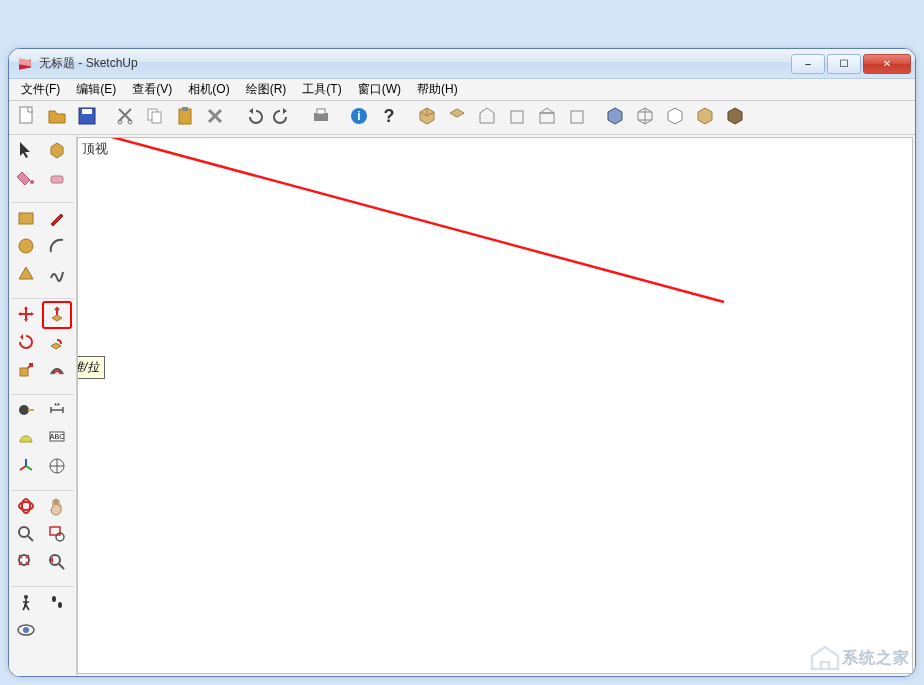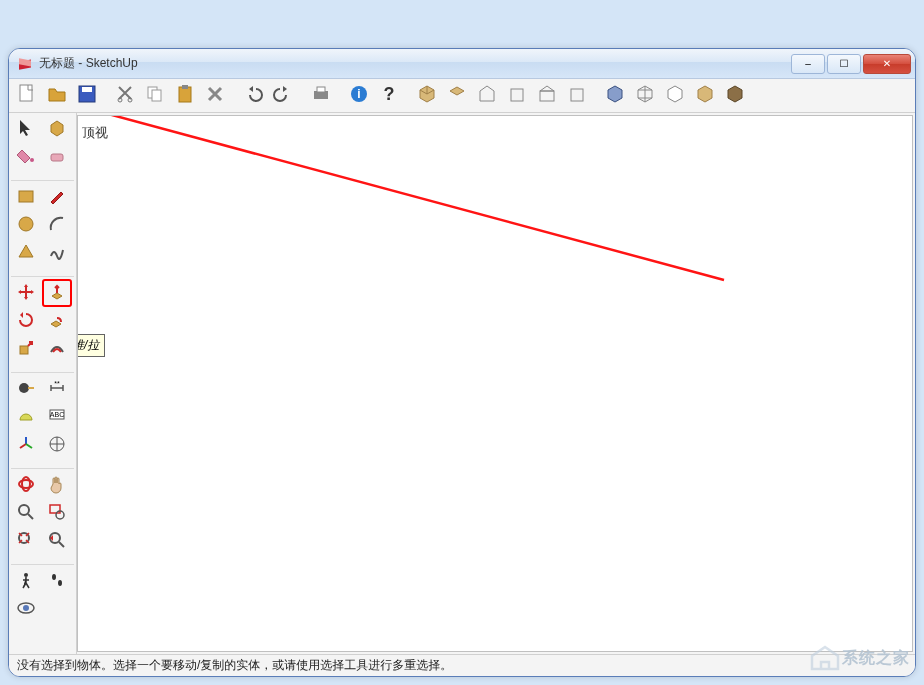--- a/index.html
+++ b/index.html
@@ -115,21 +115,21 @@
     .canvas {
       flex: 1;
       background: #fff;
       border: 1px solid #c0c0c0;
       margin: 2px 2px 2px 0;
       position: relative;
       overflow: hidden;
     }
     .view-label {
       position: absolute;
-      left: 4px; top: 8px;
+      left: 4px; top: 2px;
       color: #333;
       font-size: 13px;
     }
     .annotation-arrow {
       position: absolute;
       left: -14px; top: -28px;
       pointer-events: none;
     }
     .tooltip {
       position: absolute;
@@ -186,20 +186,30 @@
         </div>
       <div class="win-btn">
           <span>☐</span>
         </div>
       <div class="win-btn close">
           <span>✕</span>
         </div>
     </div>
   </div>
 
+  <div class="menubar">
+    <div class="menu-item">文件(F)</div>
+    <div class="menu-item">编辑(E)</div>
+    <div class="menu-item">查看(V)</div>
+    <div class="menu-item">相机(O)</div>
+    <div class="menu-item">绘图(R)</div>
+    <div class="menu-item">工具(T)</div>
+    <div class="menu-item">窗口(W)</div>
+    <div class="menu-item">帮助(H)</div>
+  </div>
 
   <div class="toolbar-top">
     <div class="tbtn">
         <span><svg class="ico">
             <rect x="4" y="2" width="12" height="16" fill="#fff" stroke="#888"></rect>
             <path d="M12 2v5h5" fill="none" stroke="#888"></path>
           </svg></span>
       </div>
     <div class="tbtn">
         <span><svg class="ico">
@@ -562,23 +572,20 @@
         </defs>
         <line x1="660" y1="192" x2="22" y2="20" stroke="#ff1414" stroke-width="2.5" marker-end="url(#ah)"></line>
       </svg>
 
       <div class="tooltip" style="left:-12px; top:218px;">
         <span>推/拉</span>
       </div>
     </div>
   </div>
 
-  <div class="statusbar">
-    <span>没有选择到物体。选择一个要移动/复制的实体，或请使用选择工具进行多重选择。</span>
-  </div>
 
 </div>
 
 <div class="watermark">
   <svg width="34" height="30">
       <path d="M17 4l13 9v13H4V13z" fill="none" stroke="#c0cfde" stroke-width="2.5"></path>
       <path d="M13 26v-7h8v7" fill="none" stroke="#c0cfde" stroke-width="2.5"></path>
     </svg>
   <span>系统之家</span>
 </div>

